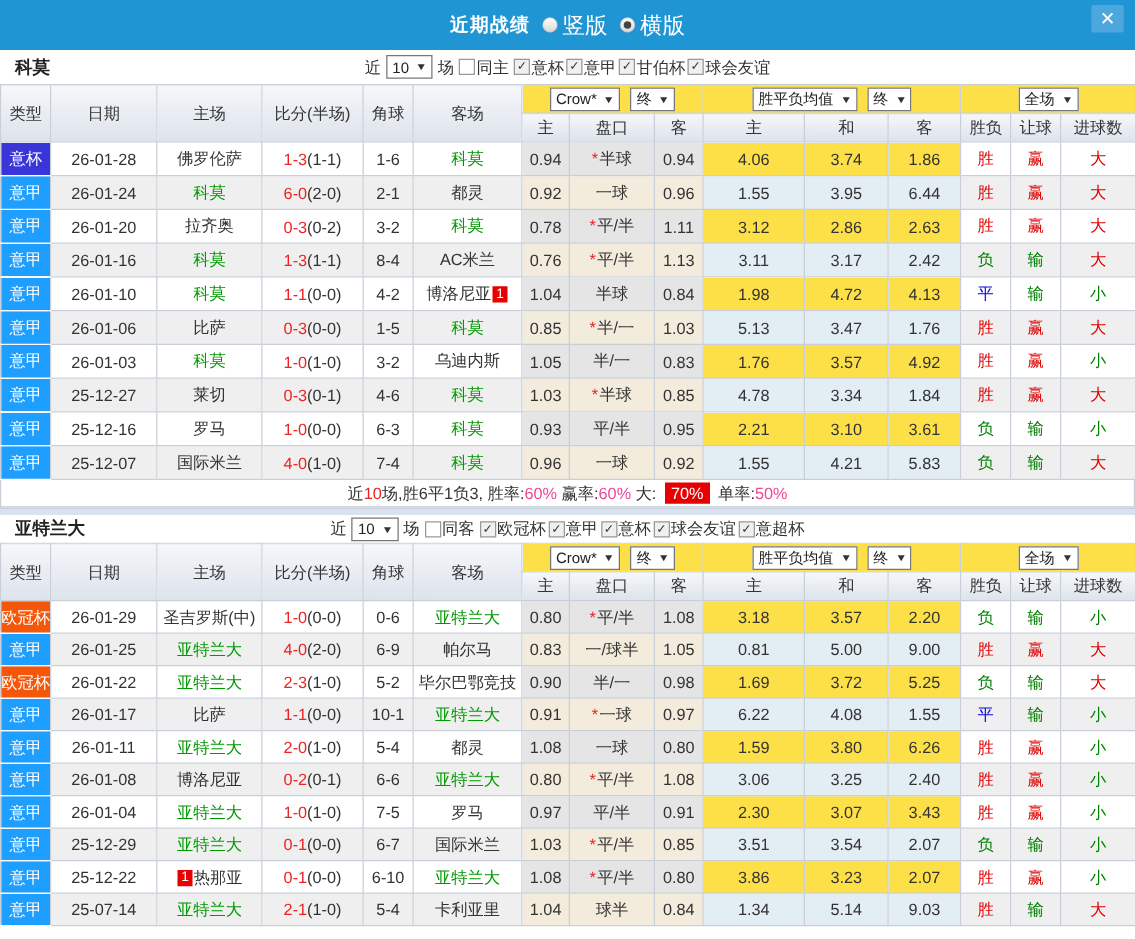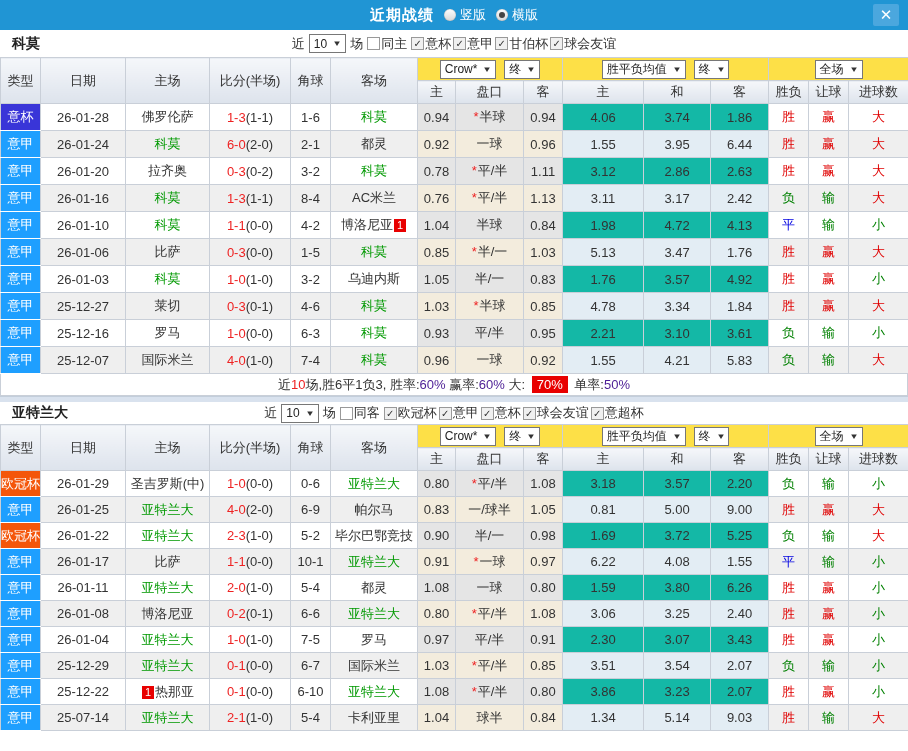--- a/index.html
+++ b/index.html
@@ -3,25 +3,25 @@
 <meta charset="utf-8">
 <style>
   * { box-sizing: border-box; }
   html,body { margin:0; padding:0; }
   body {
     width:908px; height:751px; overflow:hidden; background:#fff;
     font-family:"Liberation Sans","DejaVu Sans",sans-serif; font-size:13px; color:#333;
   }
   
   .topbar {
-    height:30px; background:#2095D4; position:relative;
+    height:40px; background:#2095D4; position:relative;
     display:flex; align-items:center; justify-content:center; gap:10px; color:#fff;text-align:center;
   }
   .topbar .title { font-size:15px; font-weight:bold; letter-spacing:1px; }
-  .rdo-lbl { display:inline-flex; align-items:center; gap:4px; font-size:13px; cursor:pointer; }
+  .rdo-lbl { display:inline-flex; align-items:center; gap:4px; font-size:18px; cursor:pointer; }
   .rdo { width:12px; height:12px; border-radius:50%; background:linear-gradient(#ffffff,#d8d8d8);
          box-shadow:inset 0 0 1px #888; position:relative; }
   .rdo.on::after { content:""; position:absolute; left:3px; top:3px; width:6px; height:6px;
          border-radius:50%; background:#444; }
   .close-btn { position:absolute; right:9px; top:4px; width:26px; height:22px; background:#4BA7DE;
          border-radius:2px; color:#fff; font-size:15px; font-weight:bold;
          display:flex; align-items:center; justify-content:center; cursor:pointer; }
   
   .sec-head { position:relative; display:flex; align-items:center; justify-content:center; background:#fff; }
   .sec-head.h1 { height:27px; }
@@ -42,34 +42,34 @@
   th, td { border:1px solid #c9cfd8; text-align:center; font-size:13px; color:#333;
            overflow:hidden; white-space:nowrap; padding:0; }
   thead th { background:linear-gradient(#f5f7fa,#dde3ec); font-weight:normal; height:23px; }
   thead th.grp { background:#fde047; }
   thead th.grp .grpwrap { display:flex; align-items:center; justify-content:center; gap:8px; }
   .t1 tbody td { height:27px; }
   .t2 tbody td { height:26px; }
   tbody tr:nth-child(even) td { background:#efefef; }
   td.hcp { background:#e5e5e5; }
   tbody tr:nth-child(even) td.hcp { background:#f3ecdd; }
-  td.eu { background:#14b8a6; }
+  td.eu { background:#fde047; }
   tbody tr:nth-child(even) td.eu { background:#e3edf4; }
   td.league { color:#fff; border-bottom-color:#fff; }
   .team.focus { color:#009900; }
   .ft { color:#ee2222; }
   .ht { color:#333; }
   .star { color:#ee2222; margin-right:1px; }
   .redcard { display:inline-block; background:#e80000; color:#fff; font-size:11px; line-height:13px;
              height:13px; padding:0 3px; margin:0 1px; vertical-align:middle; }
   
   .sum-row { height:22px; border:1px solid #c9cfd8; border-top:none; display:flex; align-items:center;
              justify-content:center; font-size:13px; color:#333; background:#fff; }
   .sum-red { color:#ee2222; }
-  .sum-blue { color:#4c1d95; }
+  .sum-blue { color:#ec4899; }
   .sum-redbg { background:#e80000; color:#fff; padding:1px 5px; margin:0 3px; }
   .separator { height:6px; background:#d9e2ee; border-top:1px solid #c3cedb; }
 </style>
 </head>
 <body>
 
 <div class="topbar">
   <span class="title">近期战绩</span>
   <span class="rdo-lbl">
     <span class="rdo"></span>

